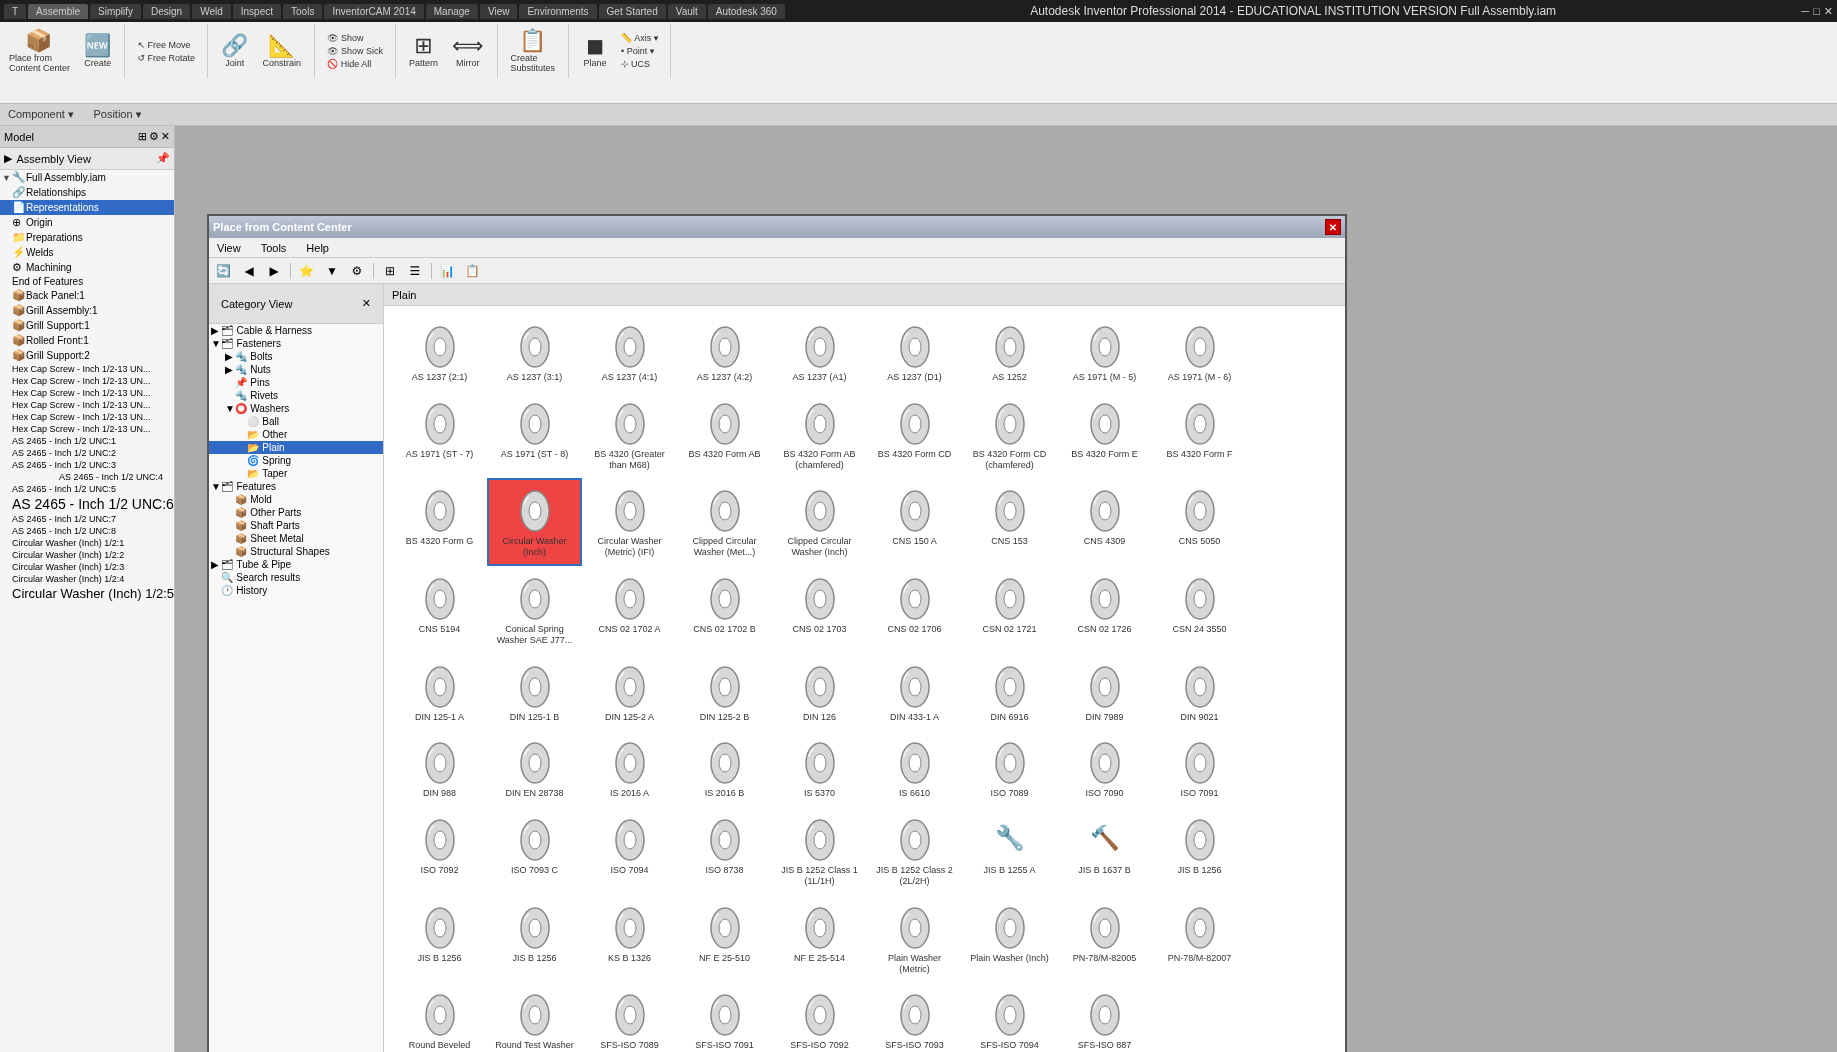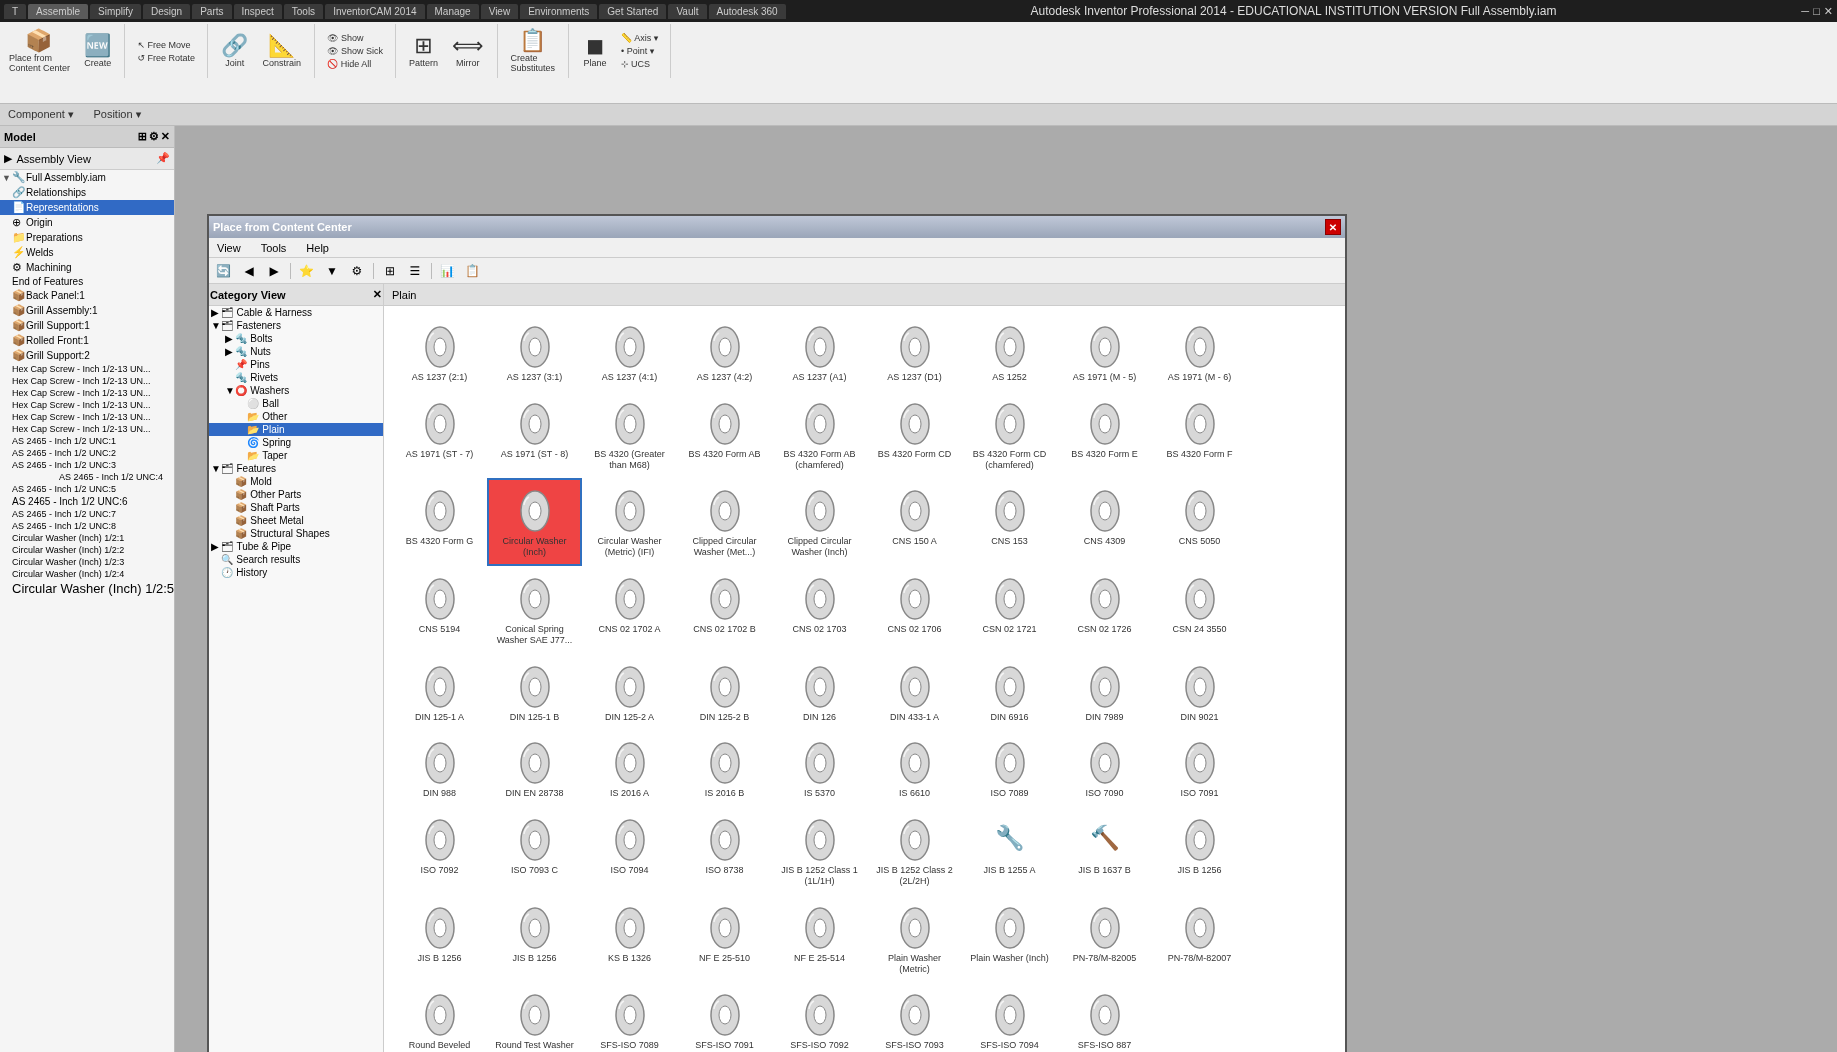--- a/index.html
+++ b/index.html
@@ -23,21 +23,21 @@
     .ribbon-btn-small { display: flex; align-items: center; gap: 3px; padding: 1px 4px; font-size: 9px; cursor: pointer; color: #333; white-space: nowrap; }
 
     
     #section-bar { background: #d4d4d4; height: 22px; display: flex; align-items: center; padding: 0 8px; font-size: 11px; color: #333; border-bottom: 1px solid #bbb; }
 
     
     #main { display: flex; height: calc(1052px - 22px - 82px - 22px); }
 
     
     #left-panel { width: 175px; background: #f5f5f5; border-right: 1px solid #bbb; display: flex; flex-direction: column; }
-    #model-header { background: #d0d0d0; height: 22px; display: flex; align-items: center; justify-content: space-between; padding: 0 4px; font-size: 11px; font-weight: bold; border-bottom: 1px solid #bbb; }
+    #model-header { background: #d0d0d0; height: 22px; display: flex; align-items: center; justify-content: space-between; padding: 0 4px; font-size: 11px; font-weight: normal; border-bottom: 1px solid #bbb; }
     #model-header .header-icons { display: flex; gap: 2px; }
     #assembly-view-bar { background: #e8e8e8; height: 22px; display: flex; align-items: center; padding: 0 4px; font-size: 11px; border-bottom: 1px solid #ccc; gap: 4px; }
     .tree-container { flex: 1; overflow-y: auto; font-size: 10px; }
     .tree-item { padding: 1px 2px 1px 0; cursor: pointer; white-space: nowrap; overflow: hidden; text-overflow: ellipsis; display: flex; align-items: center; }
     .tree-item.highlighted { background: #316ac5; color: white; }
     .tree-indent { padding-left: 12px; }
     .expand-icon { width: 10px; font-size: 9px; color: #555; flex-shrink: 0; }
     .tree-icon { width: 14px; font-size: 11px; flex-shrink: 0; }
 
     
@@ -46,21 +46,21 @@
     #dialog-titlebar .close-btn { width: 16px; height: 16px; background: #c00; border: 1px solid #800; display: flex; align-items: center; justify-content: center; font-size: 10px; cursor: pointer; color: white; }
     #dialog-menubar { background: #f0f0f0; height: 20px; display: flex; align-items: center; padding: 0 4px; border-bottom: 1px solid #ccc; gap: 12px; font-size: 11px; }
     #dialog-menubar span { cursor: pointer; padding: 1px 4px; }
     #dialog-toolbar { background: #f0f0f0; height: 26px; display: flex; align-items: center; padding: 0 4px; border-bottom: 1px solid #ccc; gap: 3px; }
     .toolbar-btn { width: 22px; height: 20px; display: flex; align-items: center; justify-content: center; border: 1px solid transparent; cursor: pointer; font-size: 12px; border-radius: 2px; }
     .toolbar-sep { width: 1px; height: 16px; background: #bbb; margin: 0 2px; }
     #dialog-body { display: flex; flex: 1; min-height: 0; }
 
     
     #category-panel { width: 175px; border-right: 1px solid #ccc; background: #f8f8f8; display: flex; flex-direction: column; }
-    #category-panel-header { background: #e0e0e0; height: 22px; display: flex; align-items: center; justify-content: space-between; padding: 0 1px; font-size: 11px; font-weight: bold; border-bottom: 1px solid #ccc; }
+    #category-panel-header { background: #e0e0e0; height: 40px; display: flex; align-items: center; justify-content: space-between; padding: 0 12px; font-size: 11px; font-weight: normal; border-bottom: 1px solid #ccc; }
     .cat-tree { flex: 1; overflow-y: auto; font-size: 10px; }
     .cat-item { padding: 1px 2px; cursor: pointer; display: flex; align-items: center; white-space: nowrap; overflow: hidden; }
     .cat-selected { background: #316ac5; color: white; }
     .cat-indent { padding-left: 16px; }
     .cat-indent2 { padding-left: 28px; }
 
     
     #content-panel { flex: 1; display: flex; flex-direction: column; }
     #content-header { background: #e0e0e0; height: 22px; display: flex; align-items: center; padding: 0 8px; font-size: 11px; border-bottom: 1px solid #ccc; }
     #content-grid { flex: 1; overflow-y: auto; background: white; }
@@ -77,21 +77,21 @@
   </style>
 </head>
 <body>
 
 <div id="top-bar">
   <div class="tabs">
     <span class="tab">T</span>
     <span class="tab active">Assemble</span>
     <span class="tab">Simplify</span>
     <span class="tab">Design</span>
-    <span class="tab">Parts</span>
+    <span class="tab">Weld</span>
     <span class="tab">Inspect</span>
     <span class="tab">Tools</span>
     <span class="tab">InventorCAM 2014</span>
     <span class="tab">Manage</span>
     <span class="tab">View</span>
     <span class="tab">Environments</span>
     <span class="tab">Get Started</span>
     <span class="tab">Vault</span>
     <span class="tab">Autodesk 360</span>
   </div>
@@ -268,21 +268,21 @@
       </div>
       <div class="tree-item tree-indent" style="font-size:9px;">
         <span>AS 2465 - Inch 1/2 UNC:3</span>
       </div>
       <div class="tree-item tree-indent" style="font-size:9px;margin-left:47px;">
         <span>AS 2465 - Inch 1/2 UNC:4</span>
       </div>
       <div class="tree-item tree-indent" style="font-size:9px;">
         <span>AS 2465 - Inch 1/2 UNC:5</span>
       </div>
-      <div class="tree-item tree-indent" style="font-size:10px;">
+      <div class="tree-item tree-indent" style="font-size:14px;">
         <span>AS 2465 - Inch 1/2 UNC:6</span>
       </div>
       <div class="tree-item tree-indent" style="font-size:9px;">
         <span>AS 2465 - Inch 1/2 UNC:7</span>
       </div>
       <div class="tree-item tree-indent" style="font-size:9px;">
         <span>AS 2465 - Inch 1/2 UNC:8</span>
       </div>
       <div class="tree-item tree-indent" style="font-size:9px;">
         <span>Circular Washer (Inch) 1/2:1</span>

